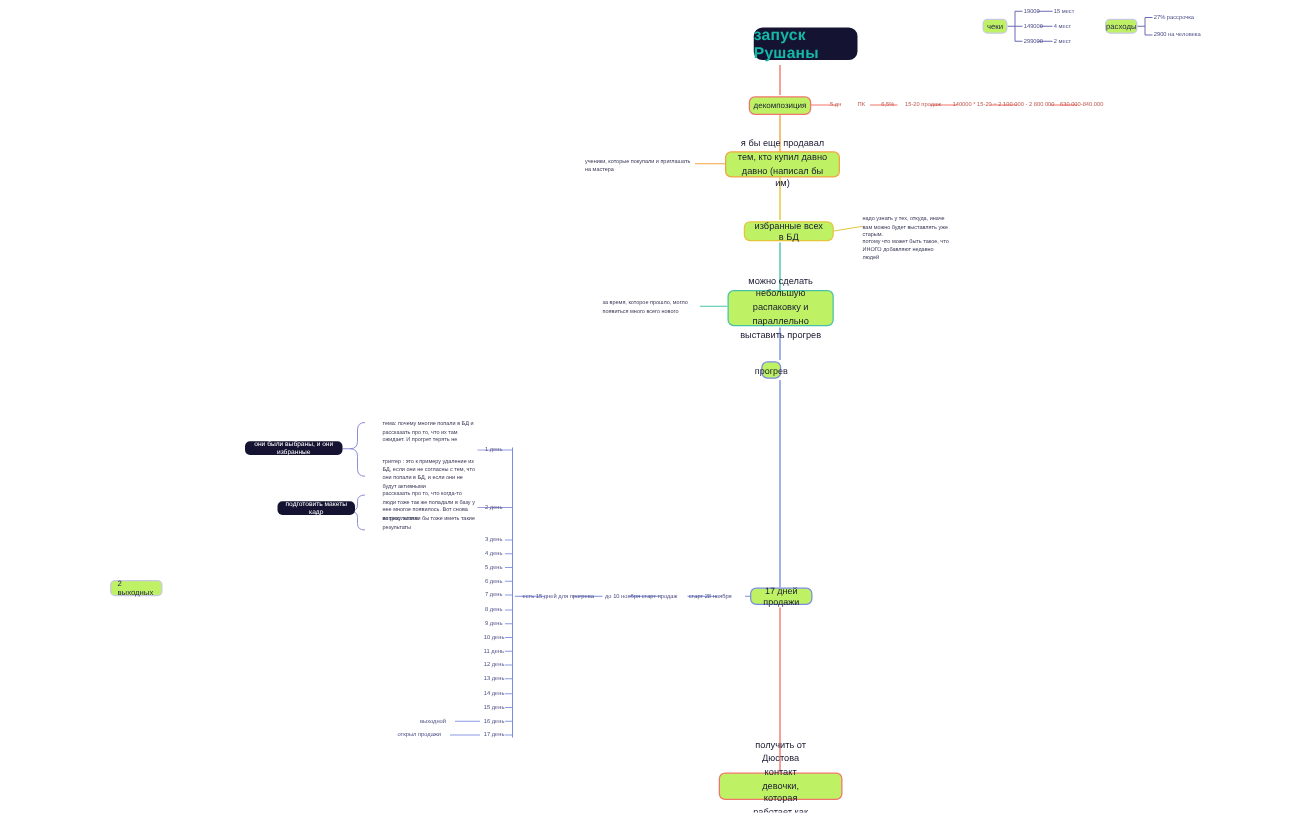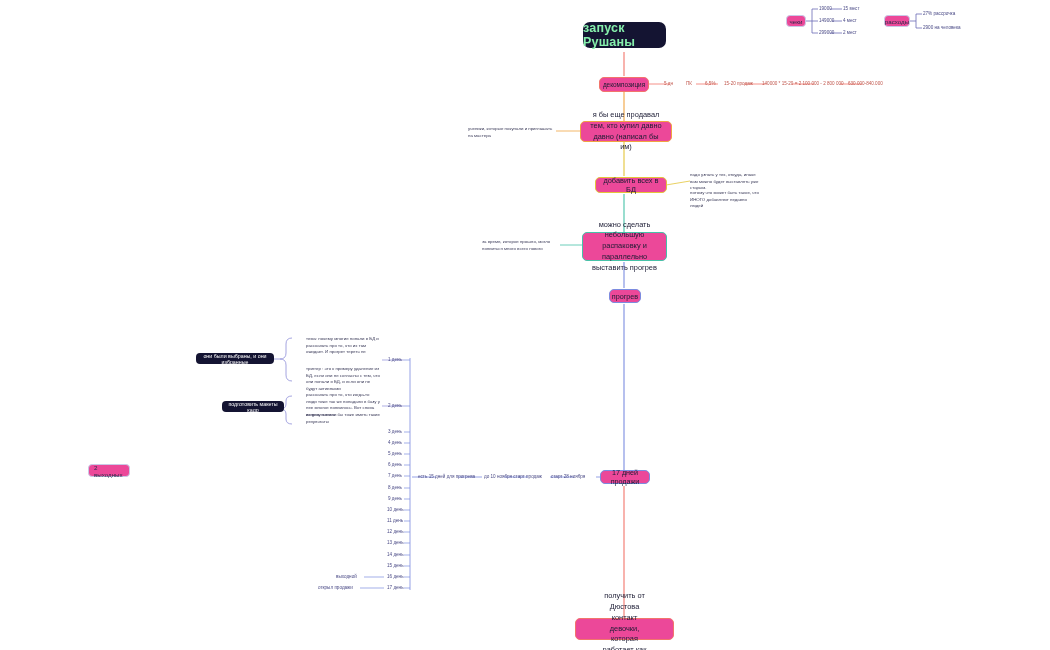--- a/index.html
+++ b/index.html
@@ -7,25 +7,25 @@
     width:1050px;height:650px;
     background:#ffffff;
     font-family:"Liberation Sans", sans-serif;
     position:relative;
     overflow:hidden;
     color:#1b1b33;
   }
   .canvas{position:absolute;inset:0;}
   svg.links{position:absolute;left:0;top:0;width:1050px;height:650px;pointer-events:none;}
 
-  .node{position:absolute;box-sizing:border-box;background:#ec4899;}
+  .node{position:absolute;box-sizing:border-box;background:#bef264;}
   .node.center{
-    background:#141432;color:#86efac;border-radius:7px;
+    background:#141432;color:#14b8a6;border-radius:7px;
     font-size:12.5px;font-weight:bold;letter-spacing:.2px;
-    display:flex;align-items:center;justify-content:center;
+    display:flex;align-items:center;justify-content:center;margin-left:20px;
   }
   .node.red{border:1px solid #f2756b;border-radius:5px;color:#1b1b33;
     font-size:6.4px;display:flex;align-items:center;justify-content:center;text-align:center;padding:2px 4px;}
   .node.orange{border:1px solid #f0a441;border-radius:5px;color:#1b1b33;
     font-size:7.4px;display:flex;align-items:center;justify-content:center;text-align:center;
     line-height:1.45;padding:3px 6px;}
   .node.yellow{border:1px solid #e3c53a;border-radius:5px;color:#1b1b33;
     font-size:7.4px;display:flex;align-items:center;justify-content:center;text-align:center;padding:3px 6px;}
   .node.teal{border:1px solid #46c2a8;border-radius:5px;color:#1b1b33;
     font-size:7.4px;display:flex;align-items:center;justify-content:center;text-align:center;
@@ -129,31 +129,31 @@
 <div class="lbl red" style="left:724px;top:81px;">15-20 продаж</div>
 <div class="lbl red" style="left:762px;top:81px;">140000 * 15-20 = 2 100 000 - 2 800 000</div>
 <div class="lbl red" style="left:848px;top:81px;">630.000-840.000</div>
 
 <div class="node orange" style="left:580px;top:121px;width:92px;height:21px;">
   <span>я бы еще продавал тем, кто купил давно давно (написал бы им)</span>
 </div>
 <div class="note" style="left:468px;top:126px;width:86px;">ученики, которые покупали и приглашать на мастера</div>
 
 <div class="node yellow" style="left:595px;top:177px;width:72px;height:16px;">
-  <span>добавить всех в БД</span>
+  <span>избранные всех в БД</span>
 </div>
 <div class="note" style="left:690px;top:172px;width:70px;">надо узнать у тех, откуда, иначе вам можно будет выставлять уже старым.</div>
 <div class="note" style="left:690px;top:190px;width:70px;">потому что может быть такое, что ИНОГО добавляют недавно людей</div>
 
 <div class="node teal" style="left:582px;top:232px;width:85px;height:29px;">
   <span>можно сделать небольшую распаковку и параллельно выставить прогрев</span>
 </div>
 <div class="note" style="left:482px;top:239px;width:76px;">за время, которое прошло, могло появиться много всего нового</div>
 
-<div class="node blue" style="left:609px;top:289px;width:32px;height:14px;">
+<div class="node blue" style="left:609px;top:289px;width:16px;height:14px;">
   <span>прогрев</span>
 </div>
 
 <div class="node dark" style="left:196px;top:353px;width:78px;height:11px;">
   <span>они были выбраны, и они избранные</span>
 </div>
 <div class="note" style="left:306px;top:336px;width:74px;">тема: почему многие попали в БД и рассказать про то, что их там ожидает. И прогрет терять не</div>
 <div class="note" style="left:306px;top:366px;width:74px;">триггер : это к примеру удаление из БД, если они не согласны с тем, что они попали в БД, и если они не будут активными</div>
 
 <div class="node dark" style="left:222px;top:401px;width:62px;height:11px;">

